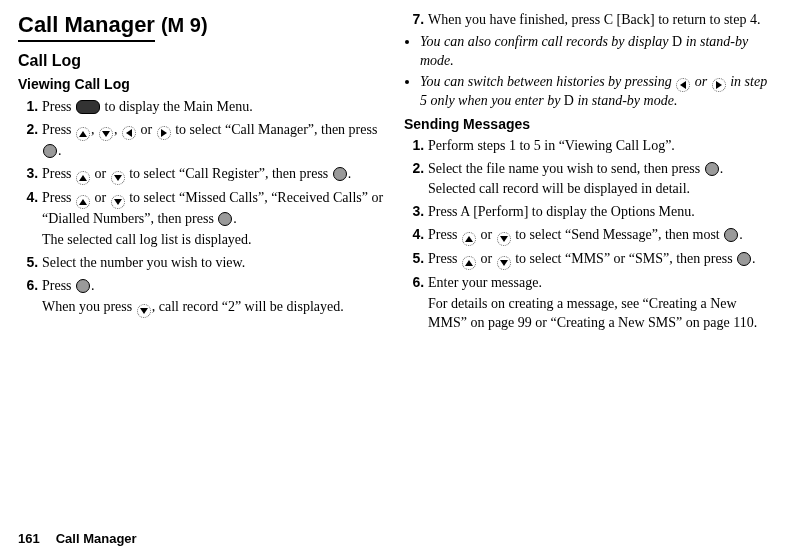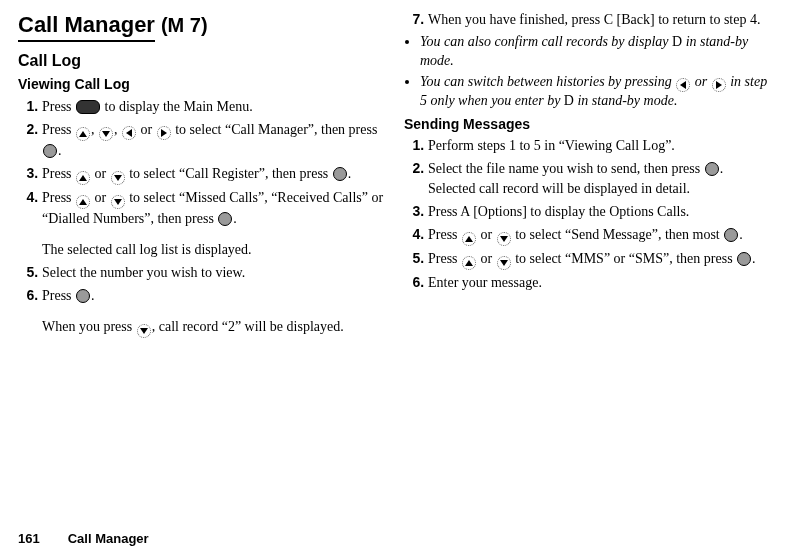--- a/index.html
+++ b/index.html
@@ -70,21 +70,21 @@
   }
   ol.steps > li .step-body {
     font-family: "Times New Roman", Times, serif;
     font-weight: 400;
     display: inline;
   }
   .step-extra {
     font-family: "Times New Roman", Times, serif;
     font-weight: 400;
     display: block;
-    margin-top: 12px;
+    margin-top: 2px;
   }
   .tip-label {
     font-style: italic;
     margin: 6px 0 0 0;
   }
   .tip-list {
     list-style: disc;
     font-style: italic;
     margin: 0 0 4px 16px;
     padding: 0;
@@ -153,34 +153,34 @@
     font-family: "Times New Roman", Times, serif;
   }
   .footer {
     font-family: Arial, Helvetica, sans-serif;
     font-weight: 700;
     font-size: 13px;
     padding-left: 18px;
     position: absolute;
     bottom: 6px;
     display:flex;
-    gap: 28px;
+    gap: 16px;
   }
   .non-italic {
     font-style: normal;
   }
 </style>
 </head>
 <body>
 
 <div class="page">
   <div class="col">
     <h1 class="title">
       <span class="underline">Call Manager</span>
-      <span class="suffix">(M 7)</span>
+      <span class="suffix">(M 9)</span>
     </h1>
 
     <h2 class="section">Call Log</h2>
 
     <h3 class="subheading">Viewing Call Log</h3>
 
     <ol class="steps">
       <li>
         <span class="step-body">
           <span>Press </span><span class="inline-svg ovalbtn"></span><span> to display the Main Menu.</span>
@@ -240,35 +240,36 @@
       <li>
         <span class="step-body">Perform steps 1 to 5 in “Viewing Call Log”.</span>
       </li>
       <li>
         <span class="step-body">
           <span>Select the file name you wish to send, then press </span><span class="inline-svg circlebtn"></span><span>. Selected call record will be displayed in detail.</span>
         </span>
       </li>
       <li>
         <span class="step-body">
-          <span>Press </span><span class="keycap">A</span><span> [Options] to display the Options Calls.</span>
+          <span>Press </span><span class="keycap">A</span><span> [Perform] to display the Options Menu.</span>
         </span>
       </li>
       <li>
         <span class="step-body">
           <span>Press </span><span class="inline-svg triwrap tri-up"></span><span> or </span><span class="inline-svg triwrap tri-down"></span><span> to select “Send Message”, then most </span><span class="inline-svg circlebtn"></span><span>.</span>
         </span>
       </li>
       <li>
         <span class="step-body">
           <span>Press </span><span class="inline-svg triwrap tri-up"></span><span> or </span><span class="inline-svg triwrap tri-down"></span><span> to select “MMS” or “SMS”, then press </span><span class="inline-svg circlebtn"></span><span>.</span>
         </span>
       </li>
       <li>
         <span class="step-body">Enter your message.</span>
+        <span class="step-extra">For details on creating a message, see “Creating a New MMS” on page 99 or “Creating a New SMS” on page 110.</span>
       </li>
     </ol>
   </div>
 </div>
 
 <div class="footer">
   <span>161</span>
   <span>Call Manager</span>
 </div>
 

